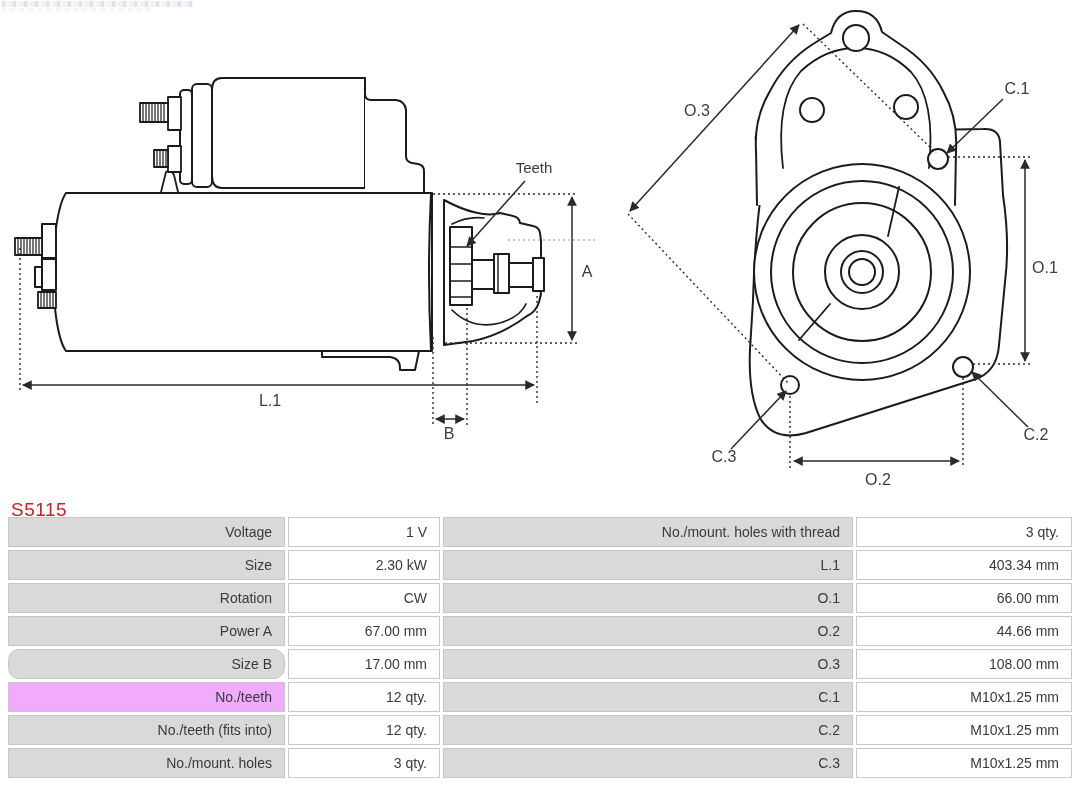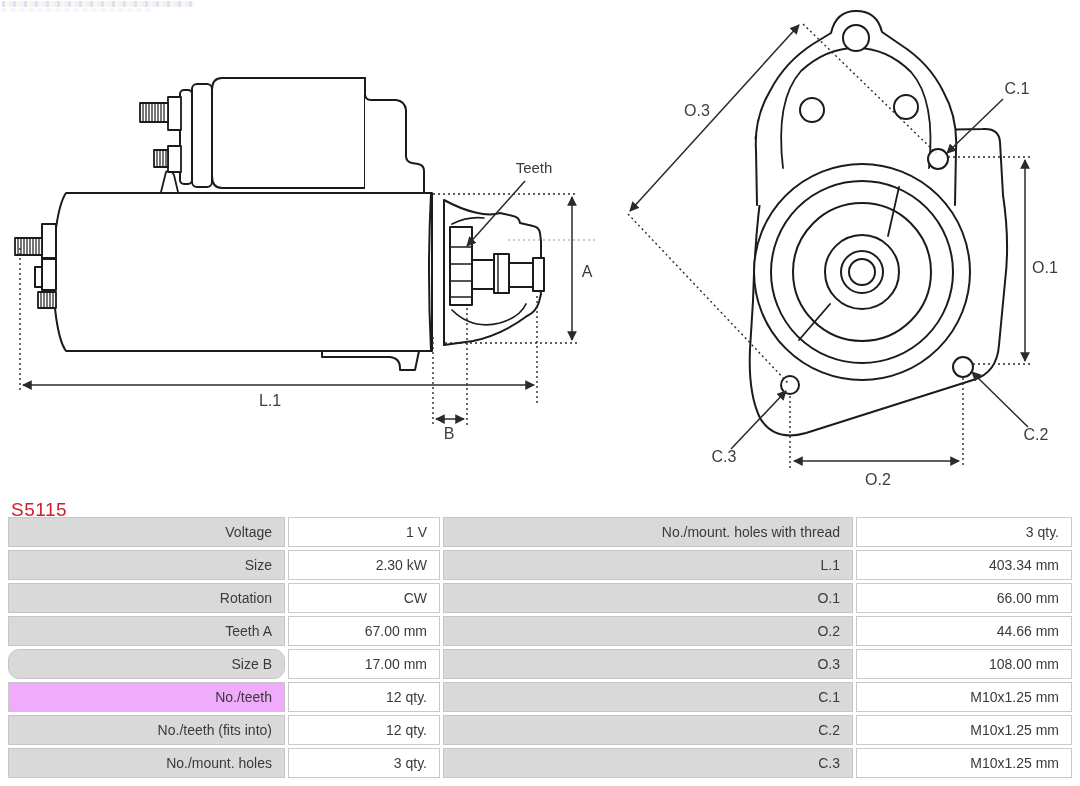--- a/index.html
+++ b/index.html
@@ -170,21 +170,21 @@
       </div>
 
       <div style="display:contents">
         <div class="cell lab" style="background: rgb(217, 217, 217);">Rotation</div>
         <div class="cell val">CW</div>
         <div class="cell lab" style="background: rgb(217, 217, 217);">O.1</div>
         <div class="cell val">66.00 mm</div>
       </div>
 
       <div style="display:contents">
-        <div class="cell lab" style="background: rgb(217, 217, 217);">Teeth A</div>
+        <div class="cell lab" style="background: rgb(217, 217, 217);">Power A</div>
         <div class="cell val">67.00 mm</div>
         <div class="cell lab" style="background: rgb(217, 217, 217);">O.2</div>
         <div class="cell val">44.66 mm</div>
       </div>
 
       <div style="display:contents">
         <div class="cell lab" style="background: rgb(217, 217, 217); border-radius: 11px;">Size B</div>
         <div class="cell val">17.00 mm</div>
         <div class="cell lab" style="background: rgb(217, 217, 217);">O.3</div>
         <div class="cell val">108.00 mm</div>

